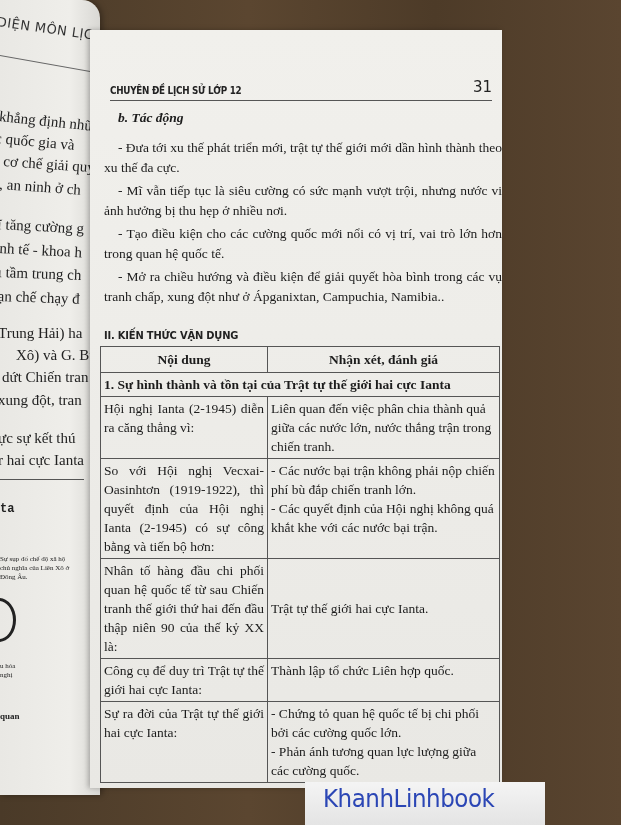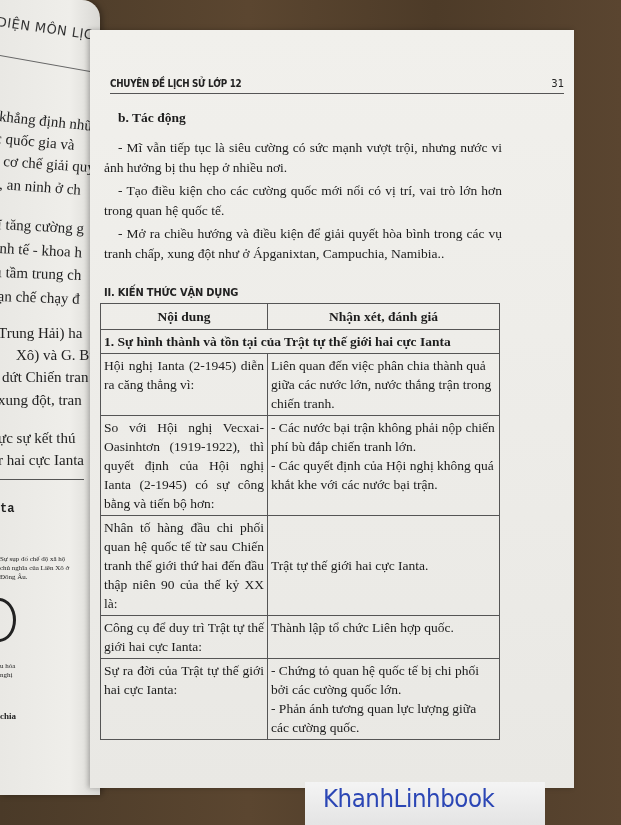--- a/index.html
+++ b/index.html
@@ -36,37 +36,37 @@
     }
     .left-page .lp-circle {
       position: absolute; left: -18px; top: 598px; width: 28px; height: 38px;
       border: 3px solid #222; border-radius: 50%;
     }
     .left-page .lp-hr {
       position: absolute; left: 0; top: 479px; width: 84px; height: 1px; background: #555;
     }
     
     .page {
-      position: absolute; left: 90px; top: 30px; width: 484px; height: 758px;
+      position: absolute; left: 90px; top: 30px; width: 412px; height: 758px;
       background: linear-gradient(180deg, #f1f0ec 0%, #eeede9 40%, #e9e8e4 100%);
       box-shadow: -2px 0 5px rgba(0,0,0,0.25);
     }
     .run-head {
       position: absolute; left: 20px; top: 48px; right: 10px;
       display: flex; justify-content: space-between; align-items: flex-end;
       border-bottom: 1.5px solid #555; padding-bottom: 4px;
     }
     .run-title {
       font-family: "DejaVu Sans", sans-serif; font-size: 10px; letter-spacing: -0.3px;
       color: #222; font-weight: 600; transform: scaleX(0.88); transform-origin: left bottom;
     }
-    .page-num { font-family: "DejaVu Sans", sans-serif; font-size: 10px; color:#222; }
+    .page-num { font-family: "DejaVu Sans", sans-serif; font-size: 15px; color:#222; }
 
     .content { position: absolute; left: 14px; top: 80px; width: 398px; color:#1c1c1c; }
-    .sub-head { font-weight: bold; font-size: 13.5px; margin: 0 0 12px 14px; }
+    .sub-head { font-weight: bold; font-style: italic; font-size: 13.5px; margin: 0 0 12px 14px; }
     .para {
       font-size: 13.5px; line-height: 20px; margin: 3px 0 0 0; text-indent: 14px;
       text-align: justify;
     }
     .section-title {
       font-family: "DejaVu Sans", sans-serif; font-weight: bold; font-size: 11px;
       margin: 22px 0 4px 0; letter-spacing: -0.2px; transform: scaleX(0.9); transform-origin:left;
       color:#222;
     }
     table.kt {
@@ -114,31 +114,32 @@
   <div class="lp-line" style="top:430px;left:-2px;">ực sự kết thú</div>
   <div class="lp-line" style="top:452px;left:-2px;">r hai cực Ianta</div>
   <div class="lp-hr"></div>
   <div class="lp-line" style="top:502px;left:0px;font-weight:bold;font-family:Liberation Mono, monospace;font-size:12px;">ta</div>
   <div class="lp-small" style="top:555px;">Sự sụp đổ chế độ xã hộ</div>
   <div class="lp-small" style="top:564px;">chủ nghĩa của Liên Xô ở</div>
   <div class="lp-small" style="top:573px;">Đông Âu.</div>
   <div class="lp-circle"></div>
   <div class="lp-small" style="top:662px;">u hóa</div>
   <div class="lp-small" style="top:671px;">nghị</div>
-  <div class="lp-small" style="top:712px;font-size:9px;font-weight:bold;">chia</div>
+  <div class="lp-small" style="top:712px;font-size:9px;font-weight:bold;">quan</div>
 </div>
 
 <div class="page">
   <div class="run-head">
     <span class="run-title">CHUYÊN ĐỀ LỊCH SỬ LỚP 12</span>
     <span class="page-num">31</span>
   </div>
 
   <div class="content">
     <div class="sub-head">b. Tác động</div>
+    <p class="para">- Đưa tới xu thế phát triển mới, trật tự thế giới mới dần hình thành theo xu thế đa cực.</p>
     <p class="para">- Mĩ vẫn tiếp tục là siêu cường có sức mạnh vượt trội, nhưng nước vi ảnh hưởng bị thu hẹp ở nhiều nơi.</p>
     <p class="para">- Tạo điều kiện cho các cường quốc mới nổi có vị trí, vai trò lớn hơn trong quan hệ quốc tế.</p>
     <p class="para">- Mở ra chiều hướng và điều kiện để giải quyết hòa bình trong các vụ tranh chấp, xung đột như ở Ápganixtan, Campuchia, Namibia..</p>
 
     <div class="section-title">II. KIẾN THỨC VẬN DỤNG</div>
 
     <table class="kt">
       <tbody>
           <tr>
         <th>Nội dung</th>

